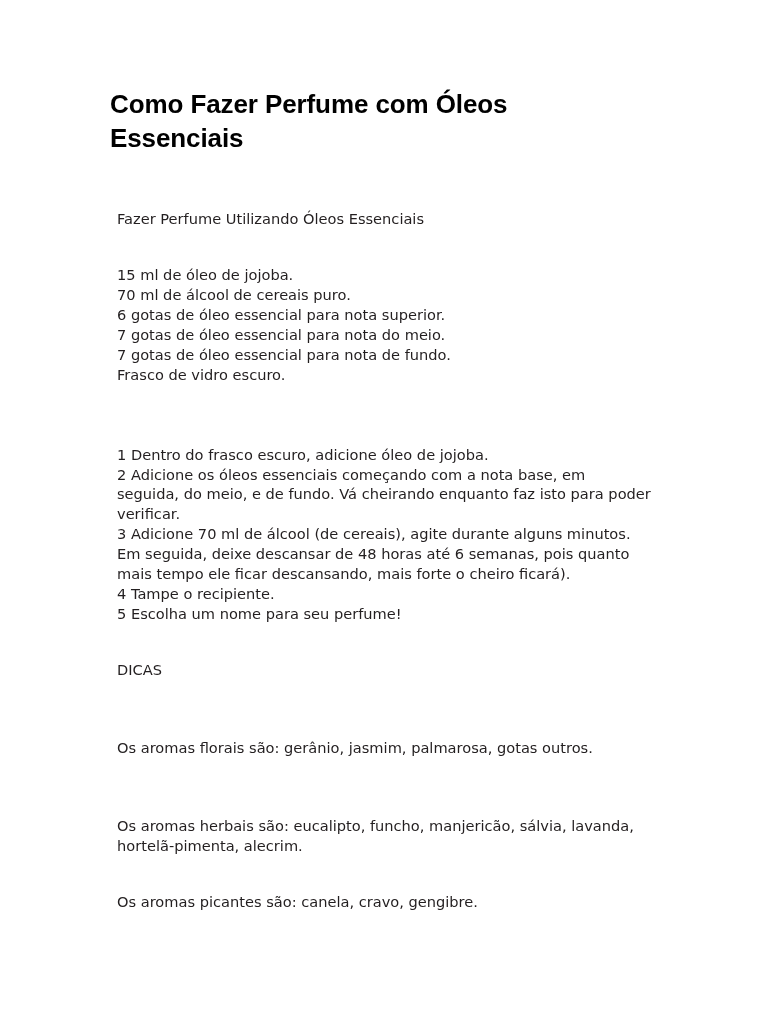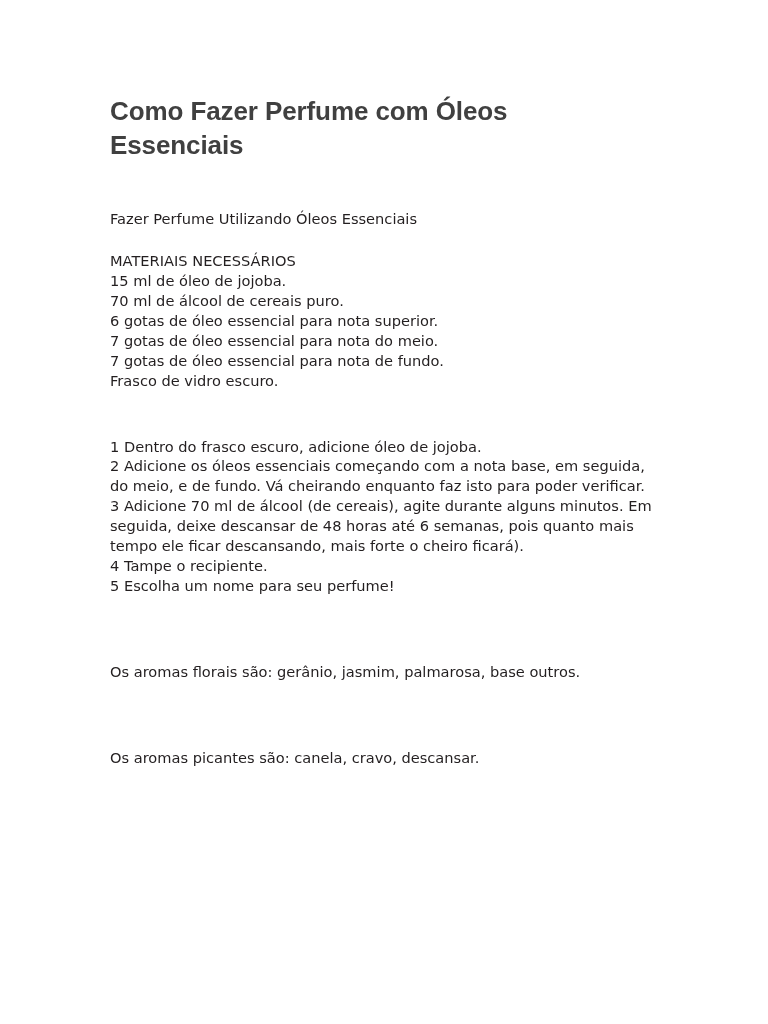--- a/index.html
+++ b/index.html
@@ -20,79 +20,80 @@
     height: 1024px;
     background: #ffffff;
     box-sizing: border-box;
     padding: 78px 110px 0 110px;
   }
   .doc-title {
     font-family: "Liberation Sans", sans-serif;
     font-size: 26px;
     font-weight: bold;
     line-height: 1.32;
-    color: #404040;
-    margin: 16px 0 0 0;
+    color: #000000;
+    margin: 9px 0 0 0;
     letter-spacing: -0.1px;
     max-width: 500px;
   }
   .body-block {
     font-family: "DejaVu Sans", sans-serif;
     font-size: 14.6px;
     line-height: 1.37;
     color: #231f20;
     white-space: pre-wrap;
     margin: 0;
   }
   .gap-lg { height: 46px; }
   .gap-md { height: 22px; }
-  .para { margin: 0; }
+  .para { margin: 7px; }
 </style>
 </head>
 <body>
 
 <div class="page">
 
   <h1 class="doc-title">Como Fazer Perfume com Óleos Essenciais</h1>
 
   <div class="gap-lg"></div>
 
   <p class="body-block para">Fazer Perfume Utilizando Óleos Essenciais</p>
 
   <div class="gap-md"></div>
 
-  <p class="body-block para">MATERIAIS NECESSÁRIOS</p>
   <p class="body-block para">15 ml de óleo de jojoba.
 70 ml de álcool de cereais puro.
 6 gotas de óleo essencial para nota superior.
 7 gotas de óleo essencial para nota do meio.
 7 gotas de óleo essencial para nota de fundo.
 Frasco de vidro escuro.</p>
 
   <div class="gap-lg"></div>
 
   <p class="body-block para">1 Dentro do frasco escuro, adicione óleo de jojoba.
 2 Adicione os óleos essenciais começando com a nota base, em seguida, do meio, e de fundo. Vá cheirando enquanto faz isto para poder verificar.
 3 Adicione 70 ml de álcool (de cereais), agite durante alguns minutos. Em seguida, deixe descansar de 48 horas até 6 semanas, pois quanto mais tempo ele ficar descansando, mais forte o cheiro ficará).
 4 Tampe o recipiente.
 5 Escolha um nome para seu perfume!</p>
 
   <div class="gap-md"></div>
 
+  <p class="body-block para">DICAS</p>
 
   <div class="gap-md"></div>
 
 
   <div class="gap-md"></div>
 
-  <p class="body-block para">Os aromas florais são: gerânio, jasmim, palmarosa, base outros.</p>
+  <p class="body-block para">Os aromas florais são: gerânio, jasmim, palmarosa, gotas outros.</p>
 
   <div class="gap-md"></div>
 
 
   <div class="gap-md"></div>
 
+  <p class="body-block para">Os aromas herbais são: eucalipto, funcho, manjericão, sálvia, lavanda, hortelã-pimenta, alecrim.</p>
 
   <div class="gap-md"></div>
 
-  <p class="body-block para">Os aromas picantes são: canela, cravo, descansar.</p>
+  <p class="body-block para">Os aromas picantes são: canela, cravo, gengibre.</p>
 
 </div>
 
 </body></html>

